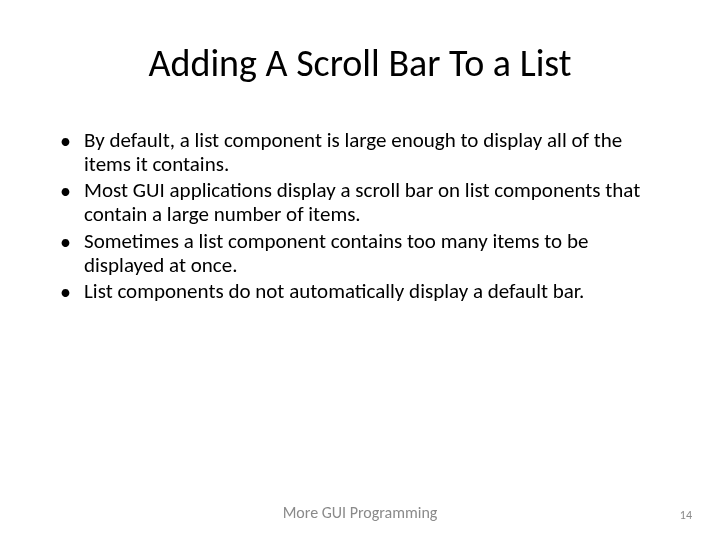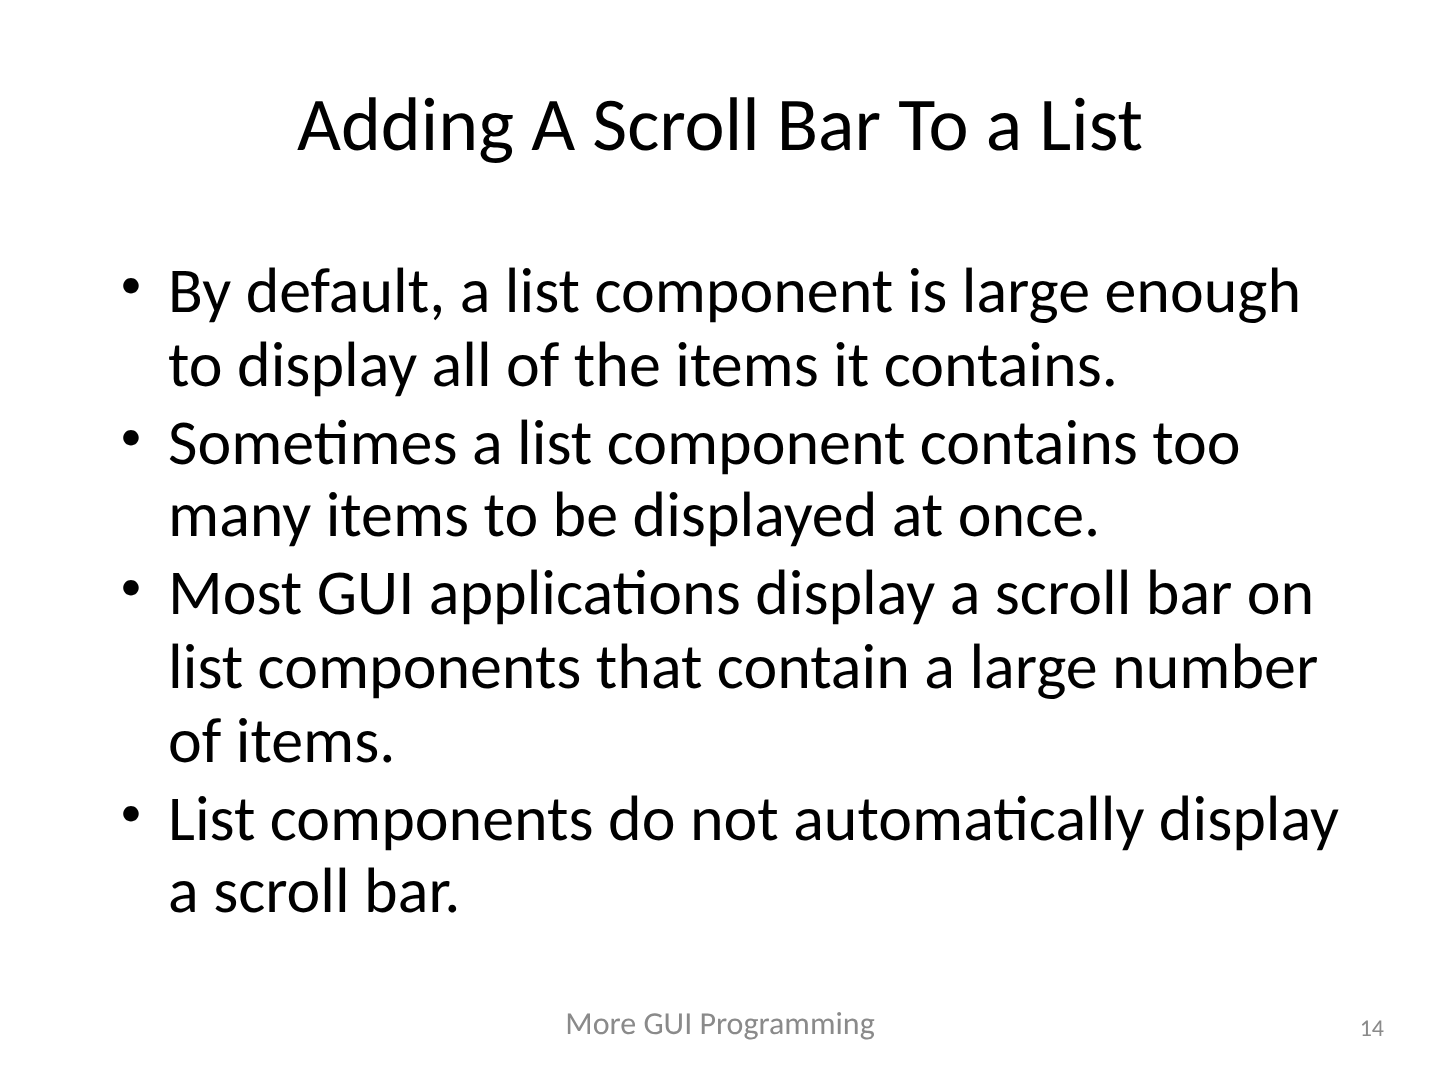--- a/index.html
+++ b/index.html
@@ -25,21 +25,21 @@
     margin-bottom: 42px;
     letter-spacing: 0px;
   }
   .bullets {
     list-style: none;
     padding-left: 10px;
   }
   .bullets li {
     position: relative;
     padding-left: 24px;
-    font-size: 32px;
+    font-size: 21px;
     line-height: 1.15;
     margin-bottom: 2px;
     font-weight: 400;
   }
   .bullets li::before {
     content: "•";
     position: absolute;
     left: 0;
     top: 0;
     font-size: 22px;
@@ -63,19 +63,19 @@
     margin-top: 12px;
   }
 </style>
 </head>
 <body>
 
 <div class="slide">
   <h1 class="title">Adding A Scroll Bar To a List</h1>
   <ul class="bullets">
     <li>By default, a list component is large enough to display all of the items it contains.</li>
+    <li>Most GUI applications display a scroll bar on list components that contain a large number of items.</li>
     <li>Sometimes a list component contains too many items to be displayed at once.</li>
-    <li>Most GUI applications display a scroll bar on list components that contain a large number of items.</li>
-    <li>List components do not automatically display a scroll bar.</li>
+    <li>List components do not automatically display a default bar.</li>
   </ul>
   <div class="footer-center">More GUI Programming</div>
   <div class="footer-right">14</div>
 </div>
 
 </body></html>

